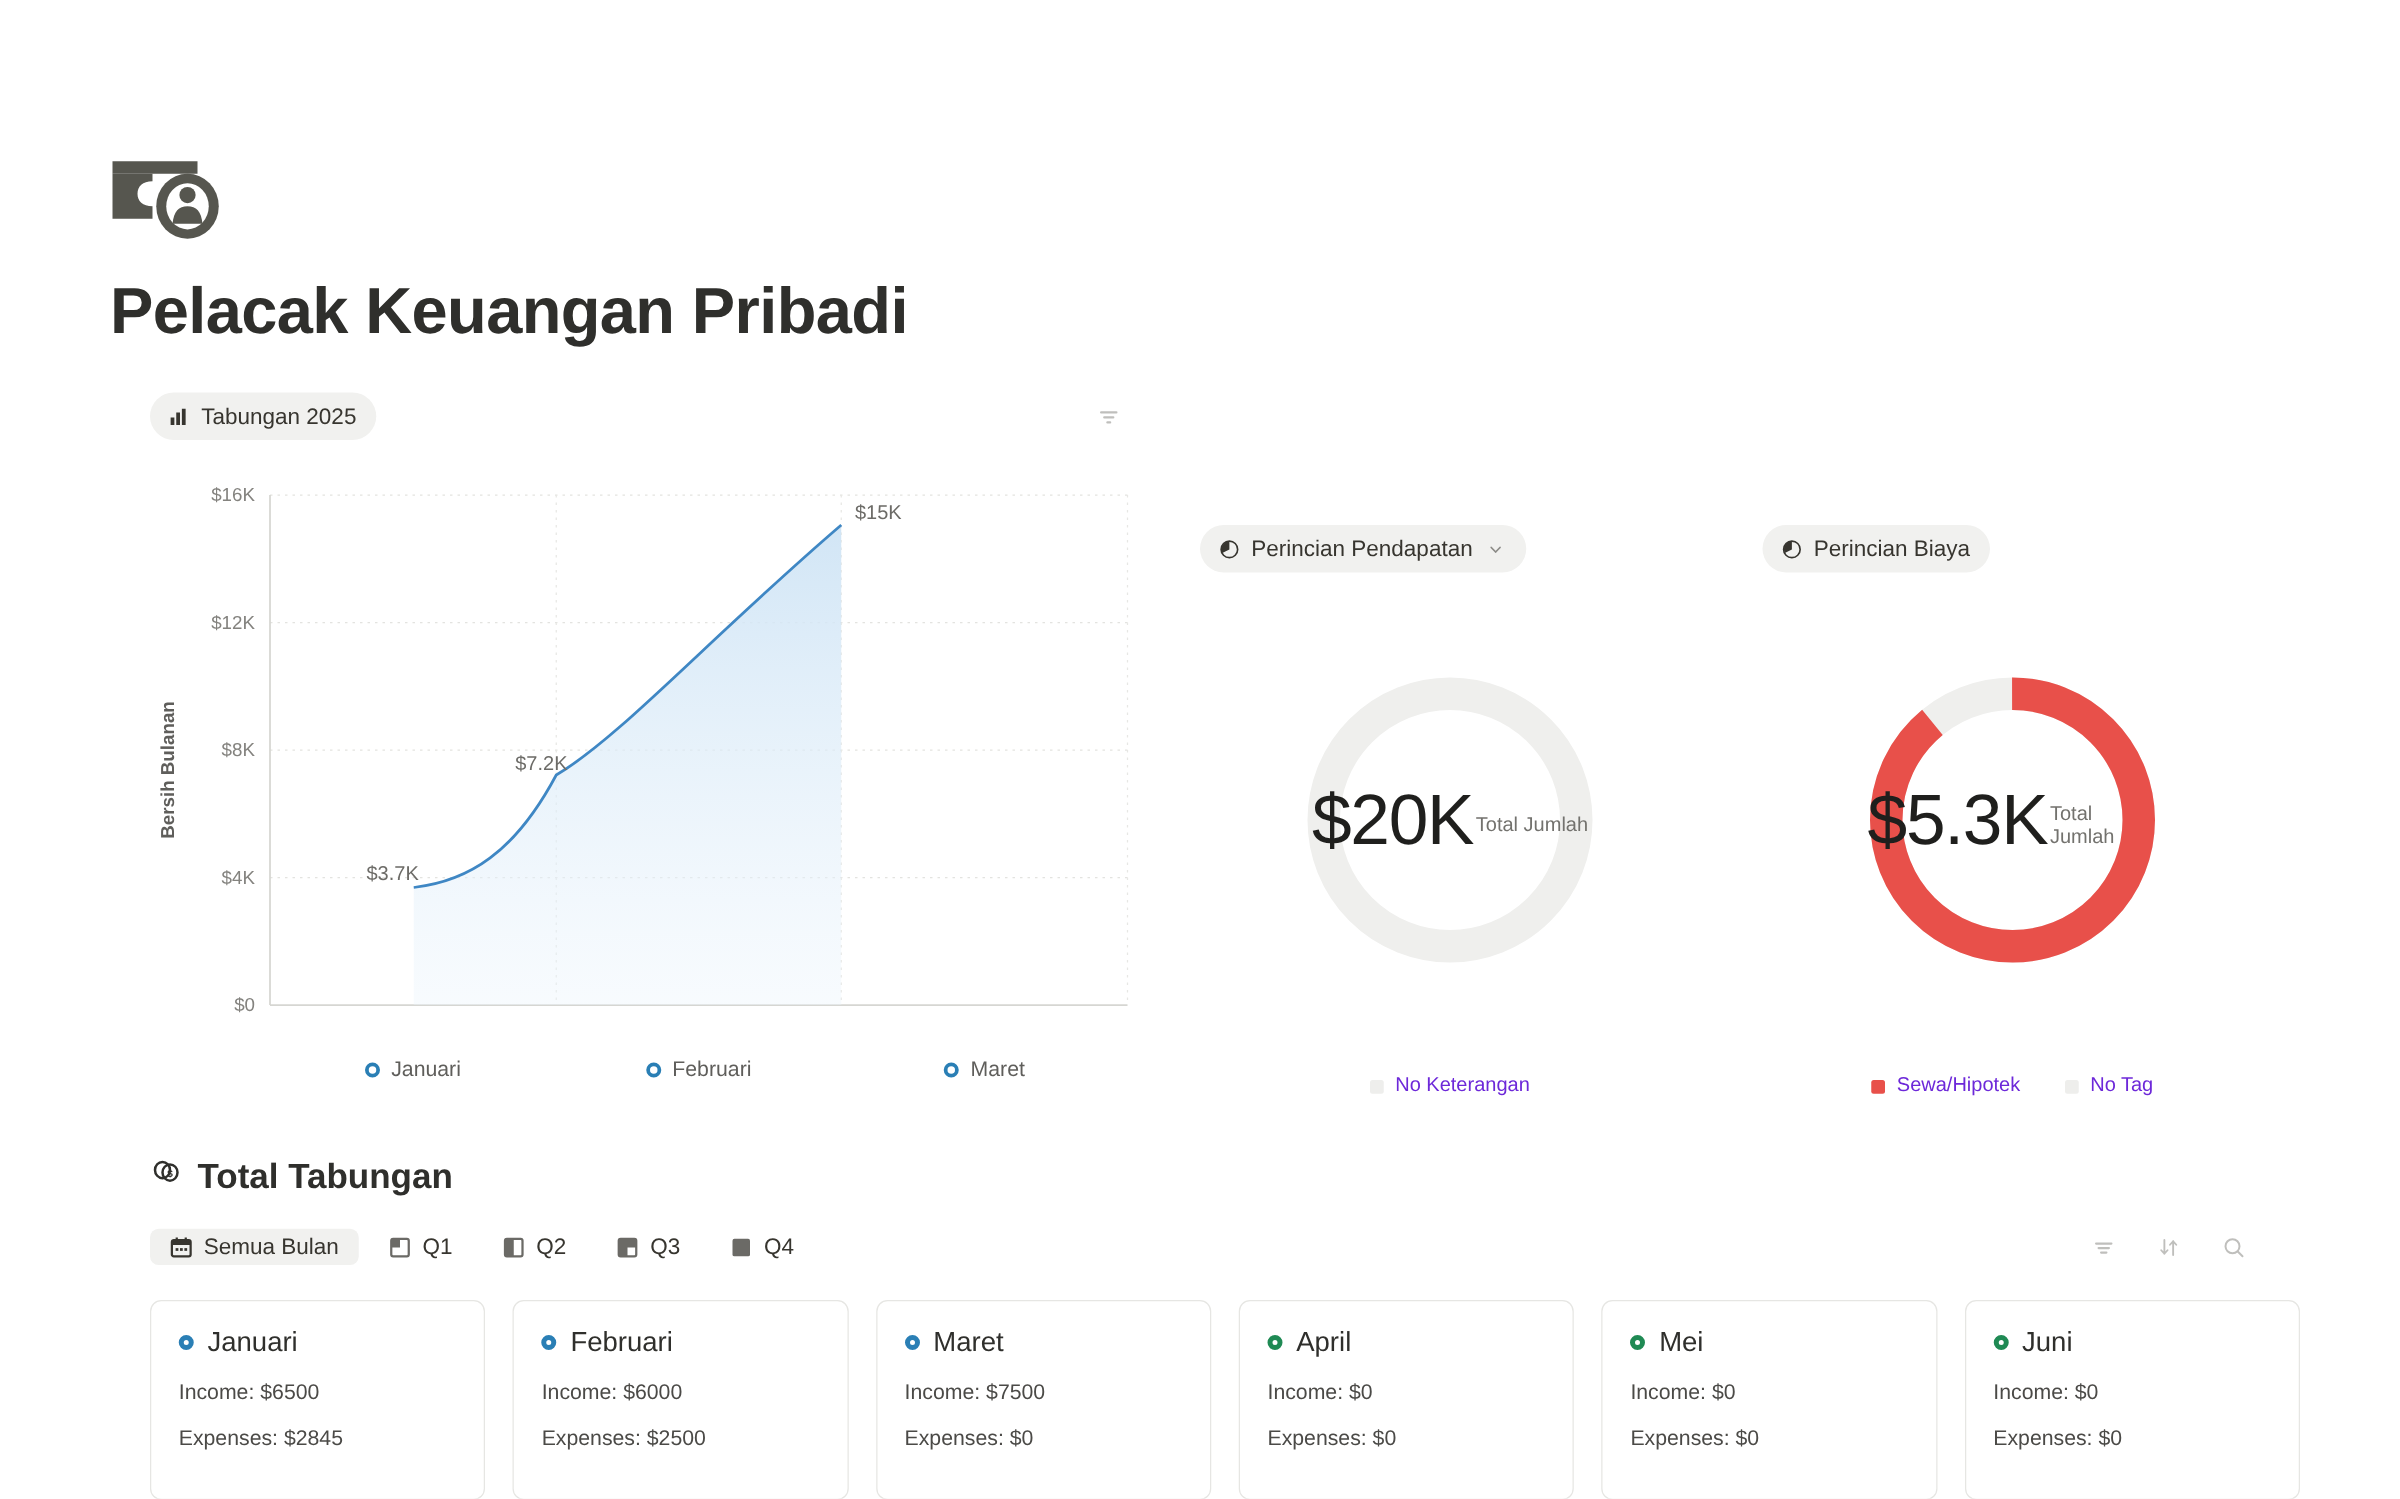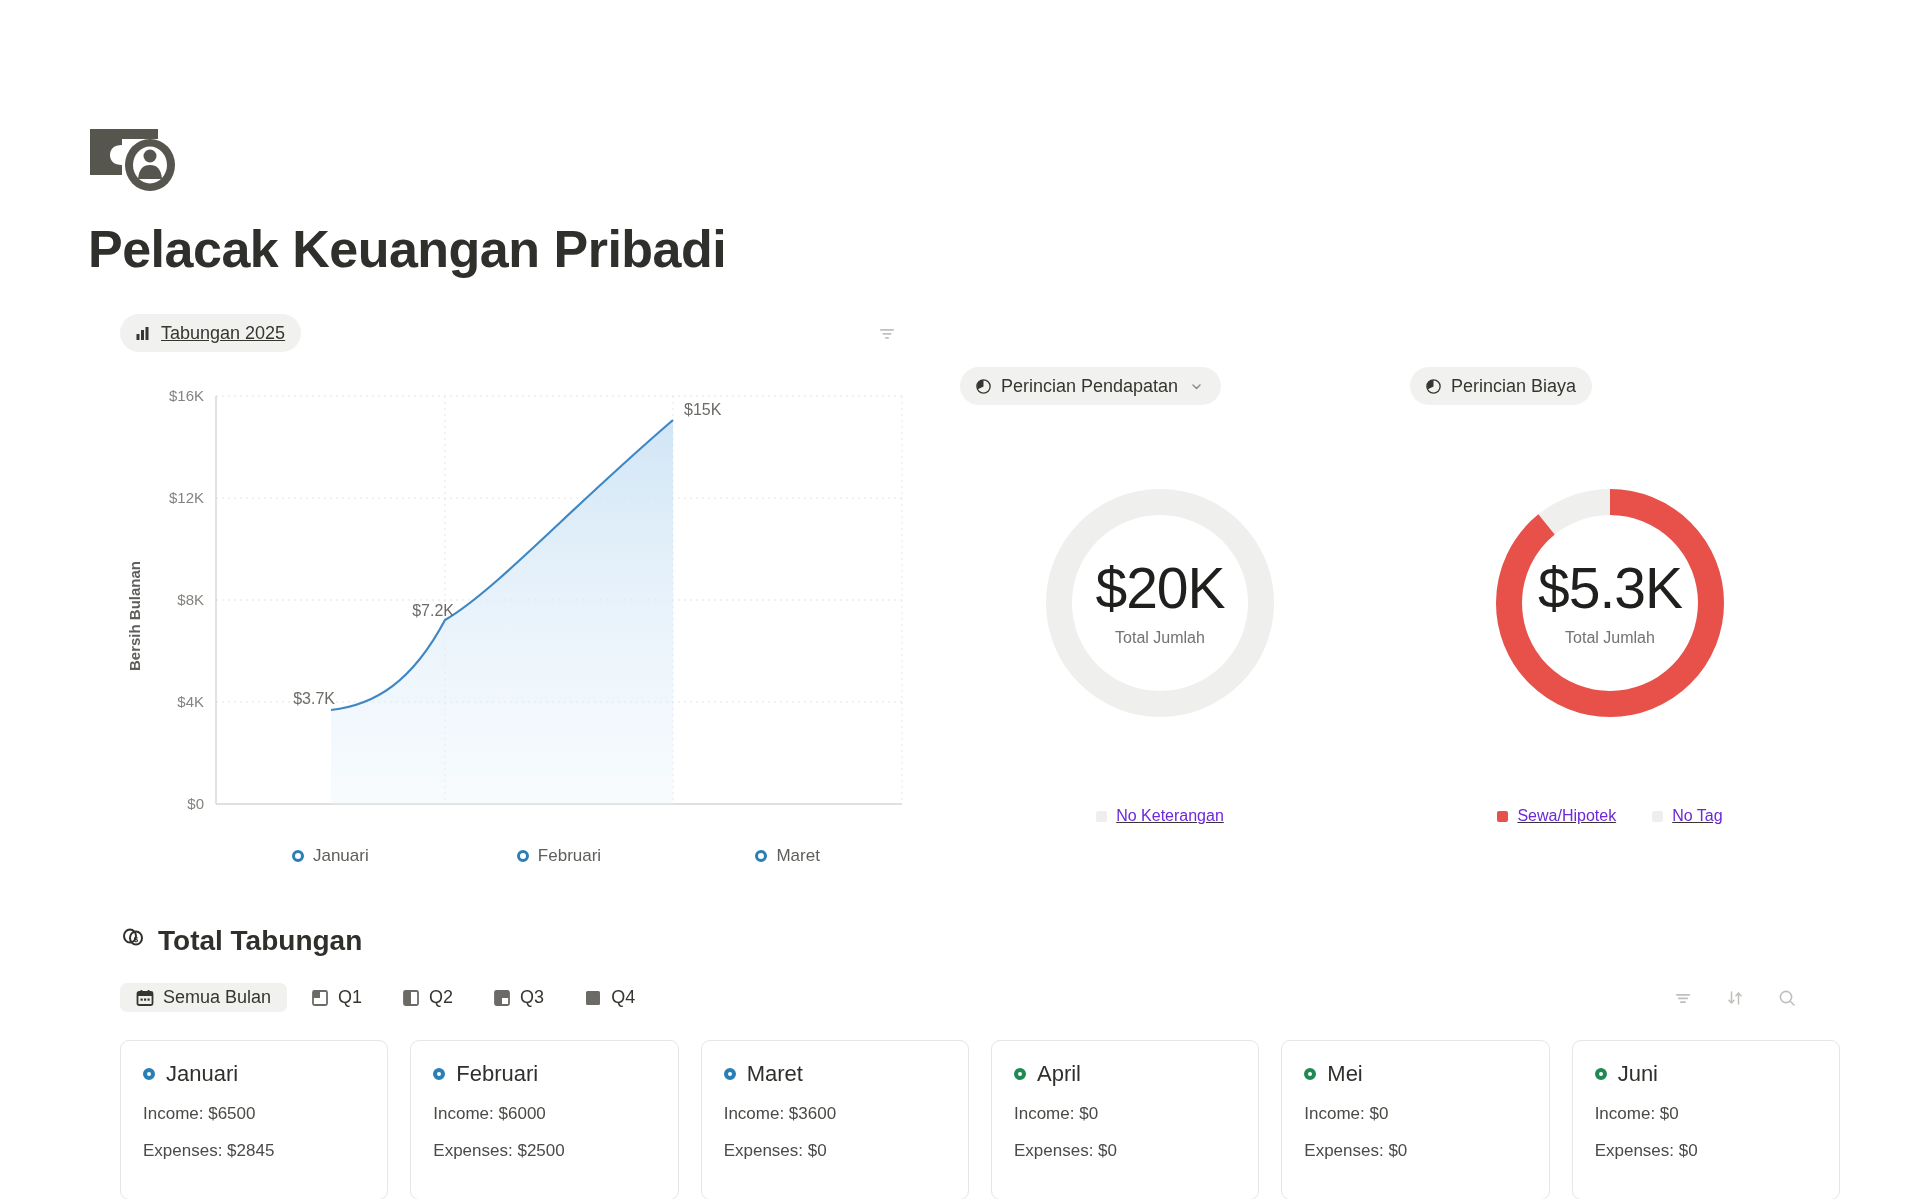--- a/index.html
+++ b/index.html
@@ -24,22 +24,21 @@
     margin-top: 28px;
     line-height: 1.1;
   }
 
   
   .top-row {
     display: flex;
     margin-top: 36px;
     padding-left: 120px;
     padding-right: 40px;
-    align-items: center;
-    text-decoration: underline;
+    align-items: flex-end;
   }
   .panel-chart { width: 840px; position: relative; }
   .panel-donut { width: 400px; position: relative; }
   .panel-donut.second { margin-left: 50px; }
 
   .pill {
     display: inline-flex;
     align-items: center;
     gap: 9px;
     background: #f1f1ef;
@@ -100,21 +99,21 @@
     background: #fff;
     display: inline-block;
   }
 
   
   .donut-block { margin-top: 82px; display:flex; flex-direction:column; align-items:center; }
   .donut { position: relative; width: 232px; height: 232px; }
   .donut svg { display: block; transform: rotate(-90deg); }
   .donut-center {
     position: absolute; inset: 0;
-    display: flex; flex-direction: column;
+    display: flex; flex-direction: row;
     align-items: center; justify-content: center;
     gap: 2px;
   }
   .donut-value { font-size: 57px; font-weight: 400; color: #1f1f1d; letter-spacing: -1px; line-height:1; }
   .donut-label { font-size: 16px; color: #73726e; margin-top: 10px; }
 
   .donut-legend {
     display: flex; gap: 36px; justify-content: center;
     margin-top: 88px;
     font-size: 16px; color: #6d28d9;
@@ -457,21 +456,21 @@
         </div>
         <div class="card-line">Income: $6000</div>
         <div class="card-line">Expenses: $2500</div>
       </div>
 
       <div class="card">
         <div class="card-title">
           <span class="card-dot"></span>
           <span>Maret</span>
         </div>
-        <div class="card-line">Income: $3600</div>
+        <div class="card-line">Income: $7500</div>
         <div class="card-line">Expenses: $0</div>
       </div>
 
       <div class="card">
         <div class="card-title">
           <span class="card-dot green"></span>
           <span>April</span>
         </div>
         <div class="card-line">Income: $0</div>
         <div class="card-line">Expenses: $0</div>

